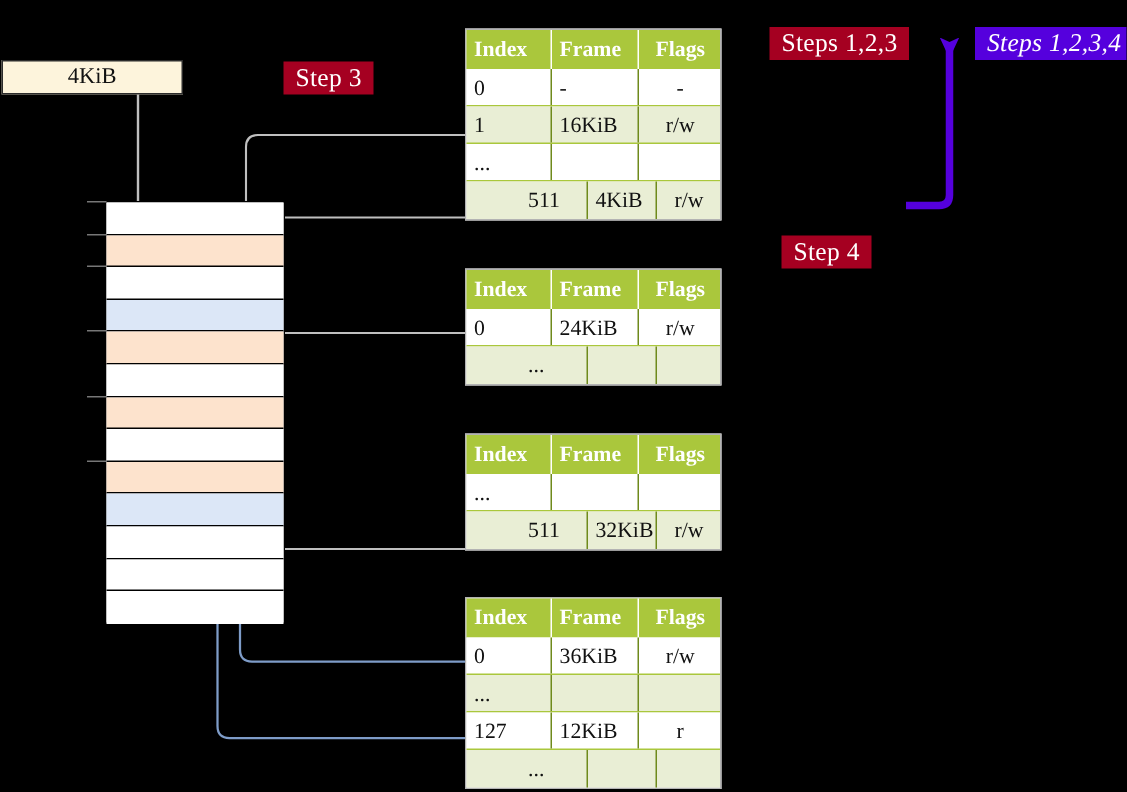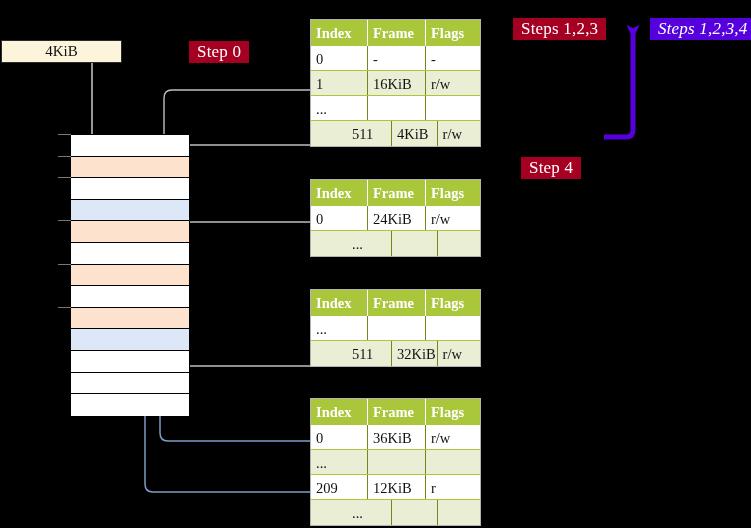--- a/index.html
+++ b/index.html
@@ -119,21 +119,21 @@
     box-sizing: border-box;
     padding: 2px 4px 0 5px;
     border-right: 1px solid #6f8a1c;
     overflow: hidden;
     white-space: nowrap;
     line-height: 22px;
   }
   .pt-cell:last-child { border-right: none; }
   .c-index { width: 57px; }
   .c-frame { width: 58px; }
-  .c-flags { width: 54px; }
+  .c-flags { width: 54px; text-align: center; }
   .pt-body-row { border-bottom: 1px solid #aac73c; background: #ffffff; }
   .pt-body-row.alt { background: #e9eed5; }
   .pt-body-row:last-child { border-bottom: none; padding-left: 36px; }
   .hl .pt-cell { line-height: 22px; }
 
   #pt0 { left: 310px; top: 19px; }
   #pt1 { left: 310px; top: 179px; }
   #pt2 { left: 310px; top: 289px; }
   #pt3 { left: 310px; top: 398px; }
 </style>
@@ -172,21 +172,21 @@
 
     <path d="M 310,492 L 153,492 Q 145,492 145,484 L 145,214" stroke="#7e9cc8" stroke-width="1.5" fill="none" marker-end="url(#ah-blue)"></path>
 
     <path d="M 604,137 L 626,137 Q 633,137 633,130 L 633,28" stroke="#5500dd" stroke-width="5" fill="none" stroke-linecap="butt" marker-end="url(#ah-violet)"></path>
   </svg>
 
   <div id="box-4kib">
     <span>4KiB</span>
   </div>
 
-  <div id="badge-step0" class="badge badge-red">Step 0</div>
+  <div id="badge-step0" class="badge badge-red">Step 3</div>
   <div id="badge-steps123" class="badge badge-red">Steps 1,2,3</div>
   <div id="badge-steps1234" class="badge badge-blue">Steps 1,2,3,4</div>
   <div id="badge-step4" class="badge badge-red">Step 4</div>
 
   <div id="memory-column">
       <div class="mem-row"></div>
       <div class="mem-row fill-orange"></div>
       <div class="mem-row"></div>
       <div class="mem-row fill-blue"></div>
       <div class="mem-row fill-orange"></div>
@@ -279,21 +279,21 @@
         <div class="pt-cell c-index">0</div>
         <div class="pt-cell c-frame">36KiB</div>
         <div class="pt-cell c-flags">r/w</div>
       </div>
       <div class="pt-row pt-body-row alt">
         <div class="pt-cell c-index">...</div>
         <div class="pt-cell c-frame"></div>
         <div class="pt-cell c-flags"></div>
       </div>
       <div class="pt-row pt-body-row">
-        <div class="pt-cell c-index">209</div>
+        <div class="pt-cell c-index">127</div>
         <div class="pt-cell c-frame">12KiB</div>
         <div class="pt-cell c-flags">r</div>
       </div>
       <div class="pt-row pt-body-row alt">
         <div class="pt-cell c-index">...</div>
         <div class="pt-cell c-frame"></div>
         <div class="pt-cell c-flags"></div>
       </div>
     </div>
 

